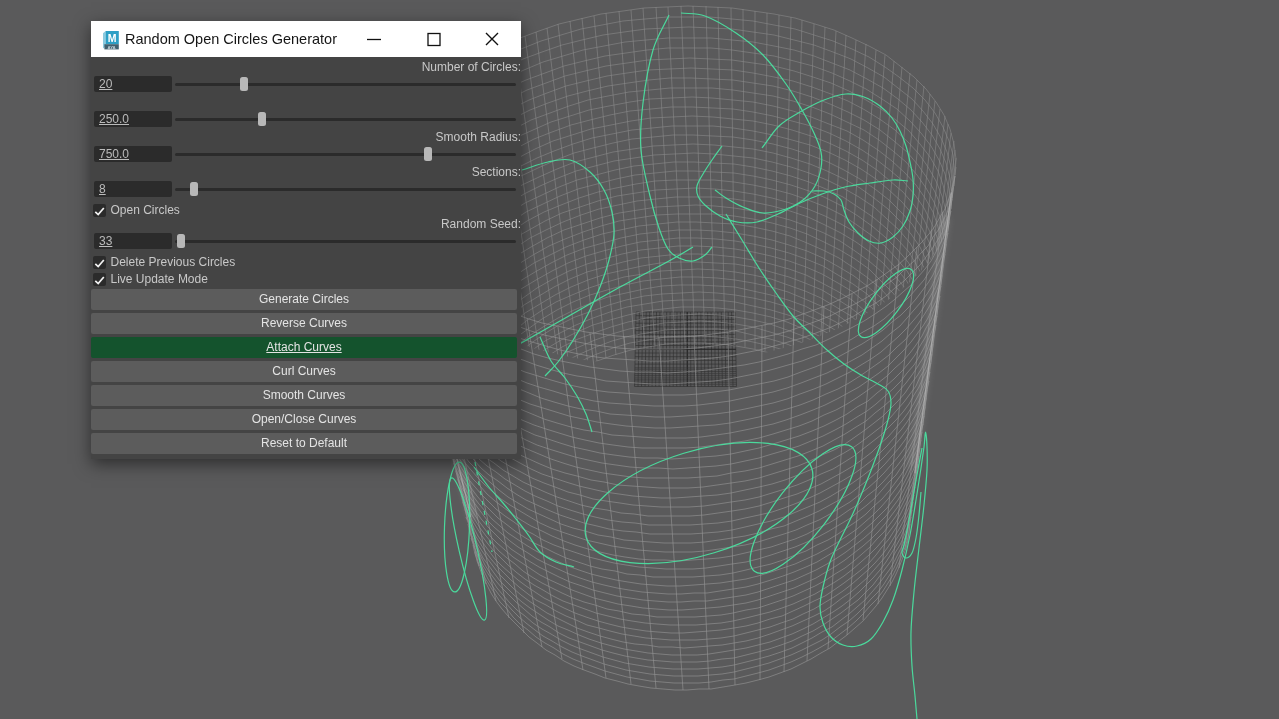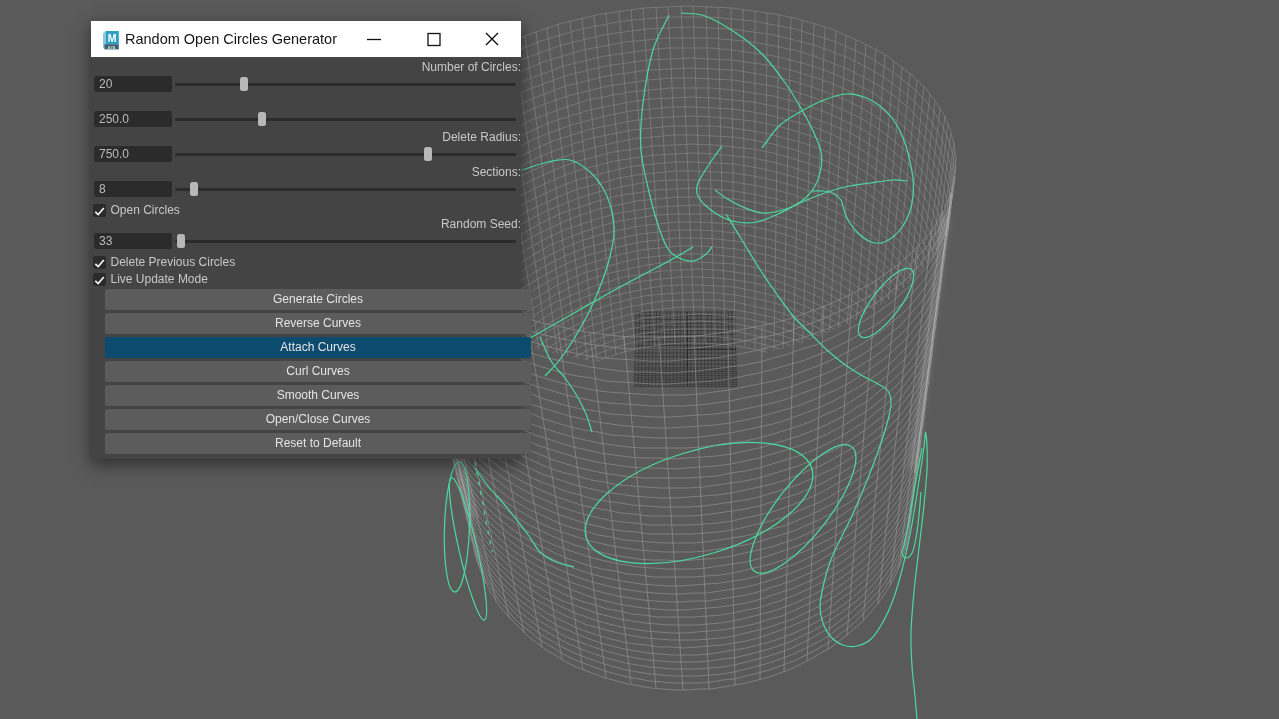--- a/index.html
+++ b/index.html
@@ -2,27 +2,27 @@
 <html><head><meta charset="utf-8"><style>
 * { margin:0; padding:0; box-sizing:border-box; }
 html,body { width:1279px; height:719px; overflow:hidden; background:#5a5a5b; font-family:"Liberation Sans",sans-serif; }
 #vp { position:absolute; left:0; top:0; width:1279px; height:719px; }
 #dlg { position:absolute; left:91px; top:21px; width:430px; height:438px; background:#444444; box-shadow:0 5px 16px rgba(0,0,0,0.5); }
 #tb { position:absolute; left:0; top:0; width:430px; height:36px; background:#ffffff; }
 #ttl { position:absolute; left:34px; top:0; height:40px; line-height:37px; font-size:14.5px; color:#151515; }
 #ic { position:absolute; left:10px; top:8.5px; width:20px; height:20px; }
 .wbtn { position:absolute; top:0; width:40px; height:36px; }
 .lbl { position:absolute; left:0; width:430px; text-align:right; font-size:12px; color:#c8c8c8; height:14px; line-height:14px; }
-.fld { position:absolute; left:3px; width:78px; height:16px; background:#2b2b2b; border-radius:2px; color:#bbbbbb; font-size:12px; line-height:16px; padding-left:5px; }
+.fld { position:absolute; left:3px; width:78px; height:16px; background:#2b2b2b; border-radius:2px; color:#bbbbbb; font-size:12px; line-height:16px; padding-left:5px;text-decoration:underline; }
 .trk { position:absolute; left:84px; width:341px; height:3px; background:#2b2b2b; border-radius:1.5px; }
 .hdl { position:absolute; width:8px; height:14px; background:#b8b8b8; border-radius:2.5px; }
 .cb { position:absolute; left:1.5px; width:13px; height:13px; background:#2b2b2b; border-radius:2px; }
 .cbl { position:absolute; left:19.5px; font-size:12px; color:#c8c8c8; height:15px; line-height:15px; }
-.btn { position:absolute; left:14px; width:426px; height:21px; background:#5c5c5c; border-radius:2px; text-align:center; color:#e4e4e4; font-size:12px; line-height:21px; }
-.hov { background:#0c4a6e; }
+.btn { position:absolute; left:0; width:426px; height:21px; background:#5c5c5c; border-radius:2px; text-align:center; color:#e4e4e4; font-size:12px; line-height:21px; }
+.hov { background:#14532d;text-decoration:underline; }
 </style></head><body>
 <div id="vp"><svg width="1279" height="719" viewBox="0 0 1279 719">
       <g fill="none" opacity="0.95">
         <path d="M636.0 312.0L634.5 386.5" stroke="#2f2f2f" stroke-width="0.65"></path>
         <path d="M639.4 312.0L638.0 386.5" stroke="#2f2f2f" stroke-width="0.65"></path>
         <path d="M642.8 312.0L641.5 386.5" stroke="#2f2f2f" stroke-width="0.65"></path>
         <path d="M646.2 312.0L645.1 386.5" stroke="#2f2f2f" stroke-width="0.65"></path>
         <path d="M649.7 312.0L648.6 386.5" stroke="#2f2f2f" stroke-width="0.65"></path>
         <path d="M653.1 312.0L652.1 386.5" stroke="#2f2f2f" stroke-width="0.65"></path>
         <path d="M656.5 312.0L655.6 386.5" stroke="#2f2f2f" stroke-width="0.65"></path>
@@ -311,21 +311,21 @@
       </svg>
  </div>
 
   <div class="lbl" style="top:39px">Number of Circles:</div>
   <div class="fld" style="top:55px">20</div>
   <div class="trk" style="top:61.5px"></div>
   <div class="hdl" style="top:56px;left:149px"></div>
   <div class="fld" style="top:90px">250.0</div>
   <div class="trk" style="top:96.5px"></div>
   <div class="hdl" style="top:91px;left:167px"></div>
-  <div class="lbl" style="top:109px">Delete Radius:</div>
+  <div class="lbl" style="top:109px">Smooth Radius:</div>
   <div class="fld" style="top:125px">750.0</div>
   <div class="trk" style="top:131.5px"></div>
   <div class="hdl" style="top:126px;left:333px"></div>
   <div class="lbl" style="top:144px">Sections:</div>
   <div class="fld" style="top:160px">8</div>
   <div class="trk" style="top:166.5px"></div>
   <div class="hdl" style="top:161px;left:99px"></div>
   <div class="lbl" style="top:196px">Random Seed:</div>
   <div class="fld" style="top:212px">33</div>
   <div class="trk" style="top:218.5px"></div>

